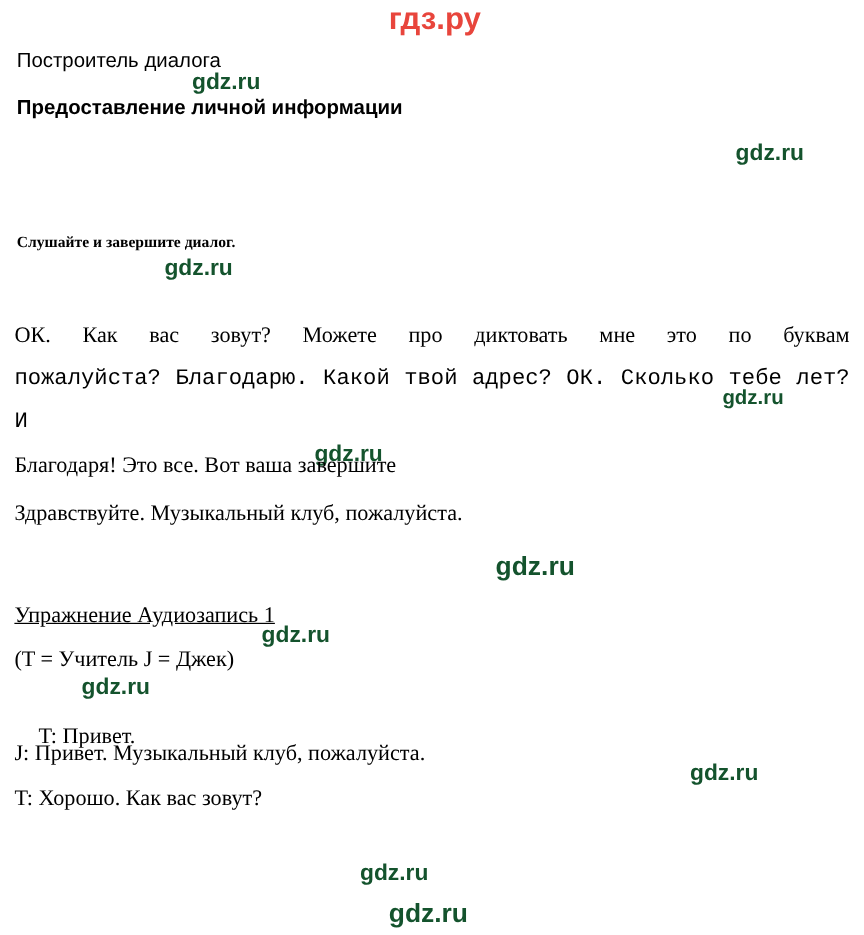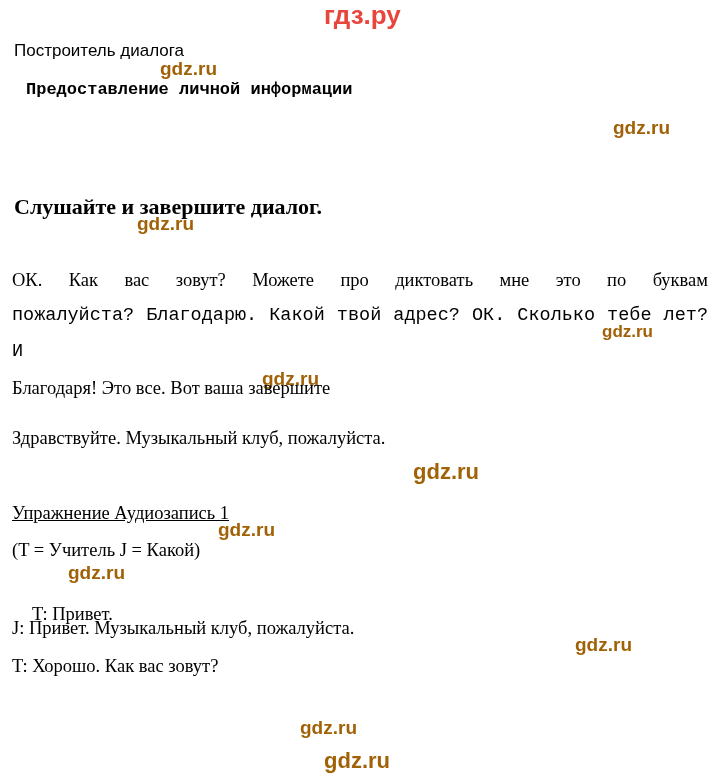--- a/index.html
+++ b/index.html
@@ -29,65 +29,64 @@
     font-weight: bold;
     font-size: 26px;
     color: #e8453c;
     letter-spacing: 0px;
   }
   .wm {
     position: absolute;
     font-family: "Liberation Sans", sans-serif;
     font-weight: bold;
     font-size: 19px;
-    color: #a16207;
+    color: #14532d;
     white-space: nowrap;
   }
   .wm.small {
     font-size: 17px;
   }
   .wm.big {
     font-size: 22px;
   }
   .heading1 {
     position: absolute;
     left: 14px;
     top: 41px;
     font-family: "Liberation Sans", sans-serif;
     font-weight: normal;
     font-size: 17px;
   }
   .heading2 {
     position: absolute;
     left: 14px;
     top: 80px;
-    font-family: Liberation Mono, monospace;
+    font-family: Liberation Sans, sans-serif;
     font-weight: bold;
     font-size: 17px;
-    margin-left: 12px;
   }
   .task-line1 {
     position: absolute;
     left: 14px;
     top: 157px;
     width: 694px;
     font-family: "Liberation Serif", serif;
     font-weight: bold;
     font-size: 18.5px;
     text-align: justify;
     text-align-last: justify;
     white-space: nowrap;
   }
   .task-line2 {
     position: absolute;
     left: 14px;
     top: 194px;
     font-family: "Liberation Serif", serif;
     font-weight: bold;
-    font-size: 22px;
+    font-size: 13px;
   }
   .para {
     position: absolute;
     left: 12px;
     width: 696px;
     font-size: 18.5px;
     line-height: 36px;
     text-align: justify;
   }
   .para.just-all {
@@ -144,22 +143,22 @@
   <div class="heading2">Предоставление личной информации</div>
 
   <div class="task-line2">Слушайте и завершите диалог.</div>
 
   <div class="body-block">
     <div class="para just-all" style="position:static; width:696px;">ОК. Как вас зовут? Можете про диктовать мне это по буквам</div>
     <div class="para just-all" style="position:static; width:696px;font-family:Liberation Mono, monospace;">пожалуйста? Благодарю. Какой твой адрес? ОК. Сколько тебе лет? И</div>
     <div class="para" style="position:static; width:696px;">Благодаря! Это все. Вот ваша завершите</div>
   </div>
 
-  <div class="single" style="top:428px;">Здравствуйте. Музыкальный клуб, пожалуйста.</div>
+  <div class="single" style="top:418px;">Здравствуйте. Музыкальный клуб, пожалуйста.</div>
 
   <div class="ex-title">Упражнение Аудиозапись 1</div>
-  <div class="single" style="top:540px;">(T = Учитель J = Какой)</div>
+  <div class="single" style="top:540px;">(T = Учитель J = Джек)</div>
 
   <div class="dlg" style="top:604px;margin-left:20px;">T: Привет.</div>
   <div class="dlg" style="top:618px;">J: Привет. Музыкальный клуб, пожалуйста.</div>
   <div class="dlg" style="top:656px;">T: Хорошо. Как вас зовут?</div>
 
 </div>
 
 </body></html>

